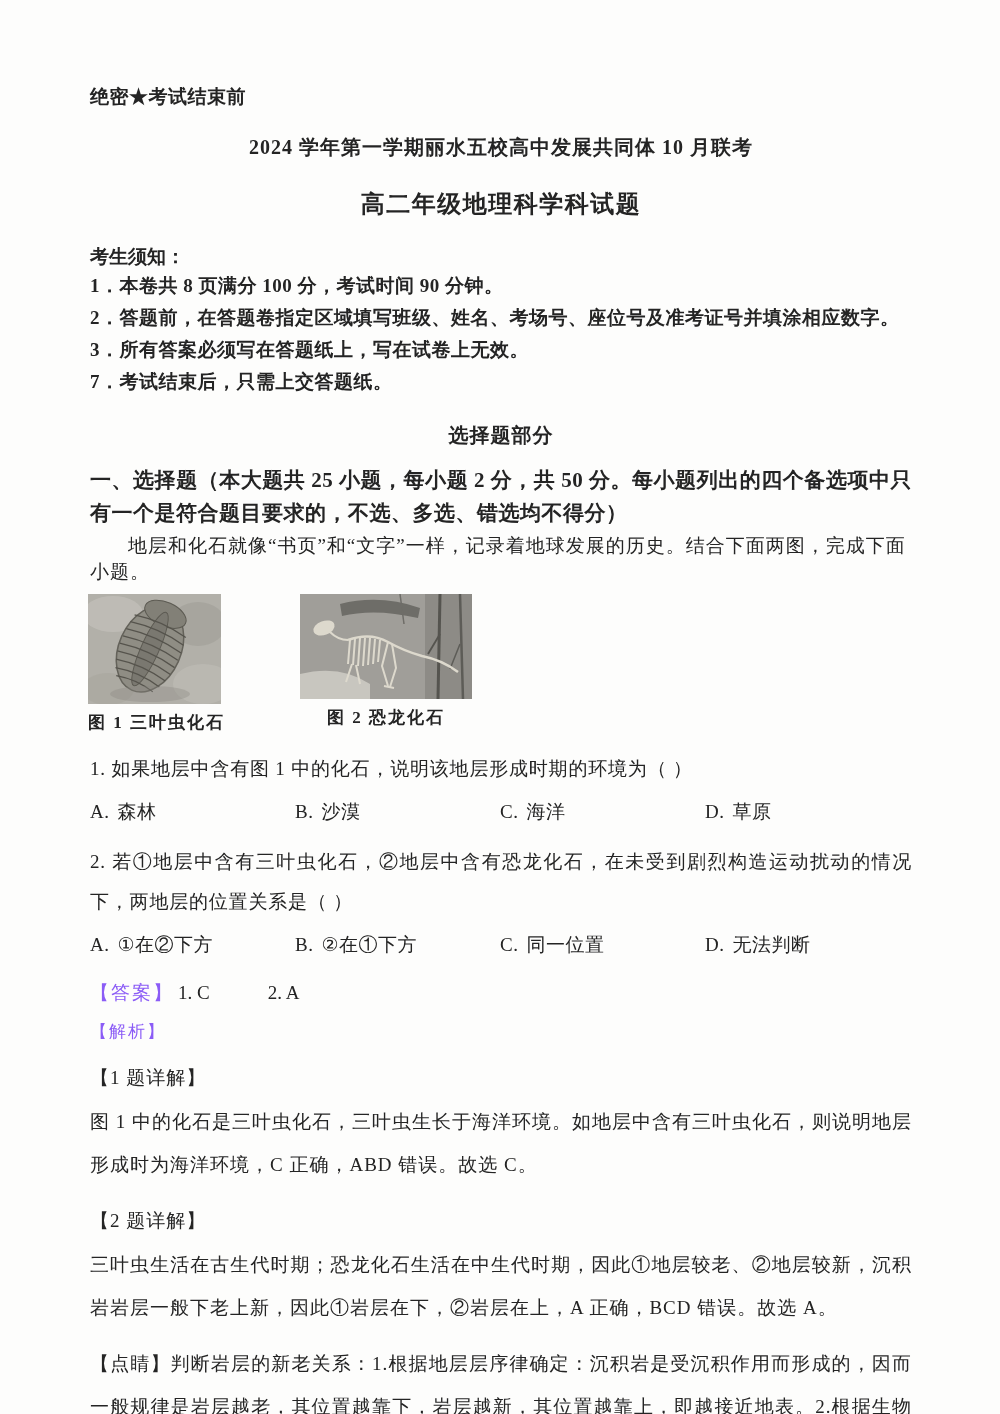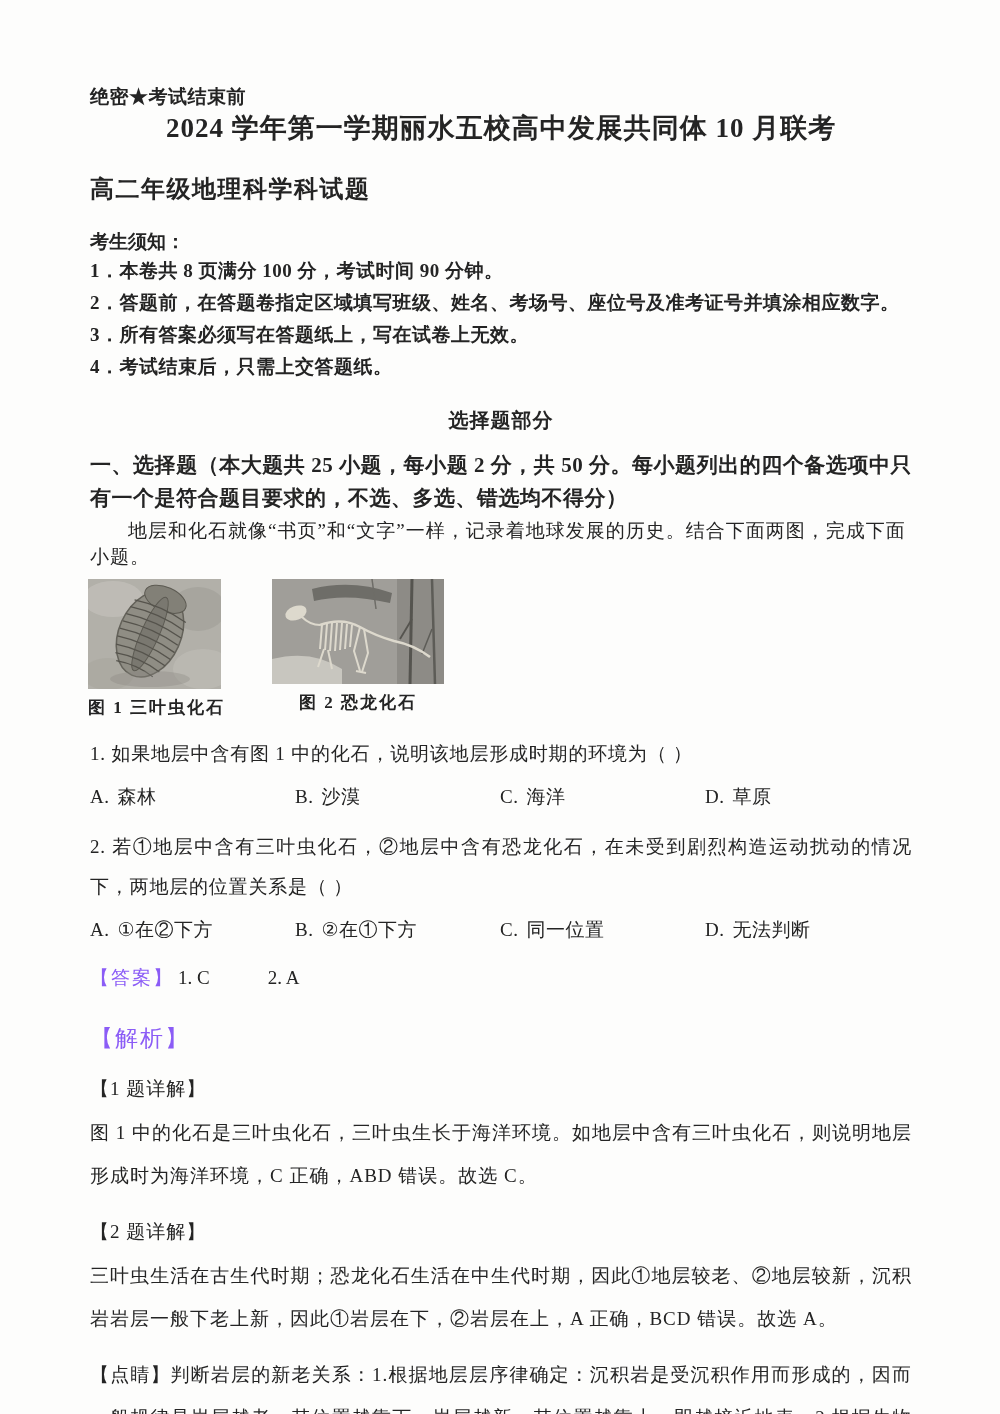--- a/index.html
+++ b/index.html
@@ -17,25 +17,27 @@
     padding: 84px 88px 0 90px;
     position: relative;
   }
   .secret {
     font-size: 19px;
     font-weight: bold;
     letter-spacing: 0.5px;
   }
   .title {
     text-align: center;
-    font-size: 27px;
-    font-weight: bold;
+    font-size: 20px;
+    font-weight: bold;
+    margin-top: 24px;
     letter-spacing: 1px;
   }
   .subtitle {
+    text-align: center;
     font-size: 24px;
     font-weight: bold;
     margin-top: 27px;
     letter-spacing: 1.5px;
   }
   .notice-header {
     margin-top: 24px;
     font-size: 19px;
     font-weight: bold;
   }
@@ -63,20 +65,21 @@
   .passage {
     font-size: 19px;
     margin-top: 3px;
     text-indent: 2em;
     letter-spacing: 1px;
   }
   .figures-row {
     margin-top: 9px;
     display: flex;
     align-items: flex-start;
+    gap: 28px;
   }
   .figure-block { display: flex; flex-direction: column; }
   .figure-block.f1 { margin-left: -2px; }
   .figure-block.f2 { margin-left: 47px; }
   .figure-img {
     display: block;
     background: #b3b1aa;
   }
   .figure-caption {
     font-size: 17px;
@@ -101,21 +104,21 @@
   }
   .option { width: 205px; white-space: nowrap; }
   .option .opt-label { margin-right: 8px; }
   .answer-line {
     margin-top: 22px;
     font-size: 19px;
   }
   .blue-label { color: #8b5cf6; letter-spacing: 2px; }
   .answer-val-1 { margin-left: 4px; }
   .answer-val-2 { margin-left: 58px; }
-  .analysis-line { margin-top: 32px; font-size: 23px; }
+  .analysis-line { margin-top: 14px; font-size: 17px; }
   .detail-label {
     margin-top: 22px;
     font-size: 19px;
     letter-spacing: 1px;
   }
   .expl {
     font-size: 19px;
     line-height: 43px;
     margin-top: 9px;
     text-align: justify;
@@ -130,21 +133,21 @@
 
   <div class="secret">绝密★考试结束前</div>
 
   <div class="title">2024 学年第一学期丽水五校高中发展共同体 10 月联考</div>
   <div class="subtitle">高二年级地理科学科试题</div>
 
   <div class="notice-header">考生须知：</div>
   <div class="notice-item">1．本卷共 8 页满分 100 分，考试时间 90 分钟。</div>
   <div class="notice-item">2．答题前，在答题卷指定区域填写班级、姓名、考场号、座位号及准考证号并填涂相应数字。</div>
   <div class="notice-item">3．所有答案必须写在答题纸上，写在试卷上无效。</div>
-  <div class="notice-item">4．考试结束后，只需上交答题纸。</div>
+  <div class="notice-item">7．考试结束后，只需上交答题纸。</div>
 
   <div class="part-title">选择题部分</div>
   <div class="instructions">一、选择题（本大题共 25 小题，每小题 2 分，共 50 分。每小题列出的四个备选项中只有一个是符合题目要求的，不选、多选、错选均不得分）</div>
   <div class="passage">地层和化石就像“书页”和“文字”一样，记录着地球发展的历史。结合下面两图，完成下面小题。</div>
 
   <div class="figures-row">
     <div class="figure-block f1">
       <svg class="figure-img" width="133" height="110" viewBox="0 0 133 110">
         <rect width="133" height="110" fill="#b2b0a9"></rect>
         <ellipse cx="25" cy="20" rx="30" ry="18" fill="#c3c1ba" opacity="0.7"></ellipse>

